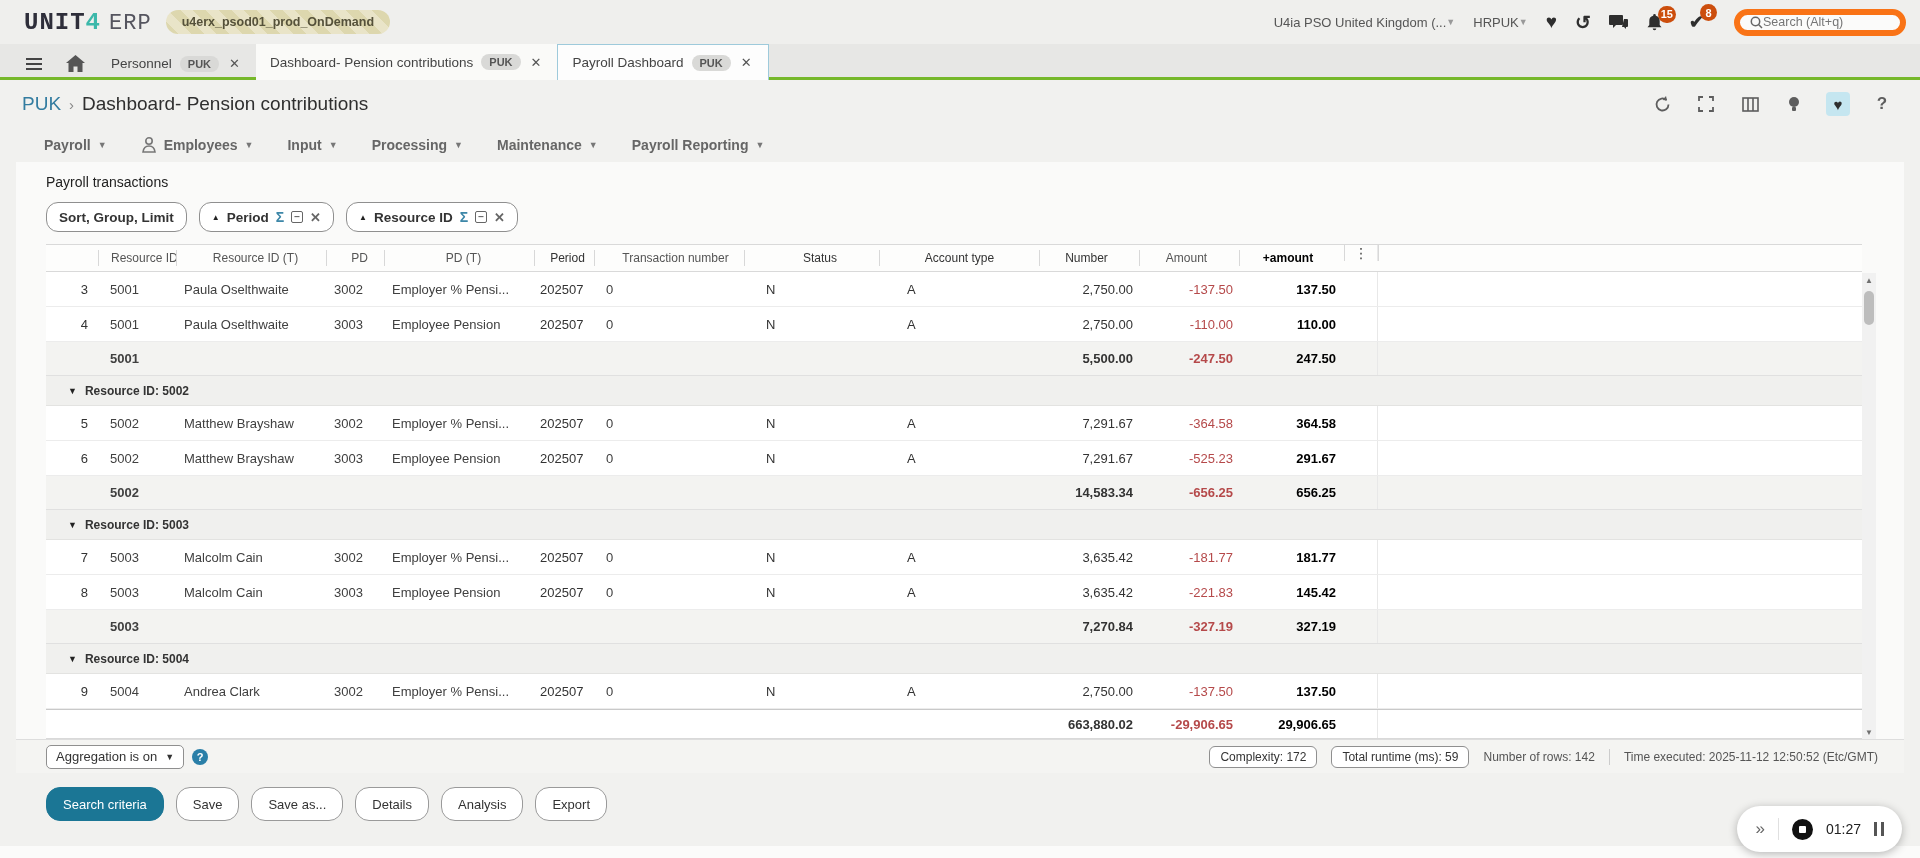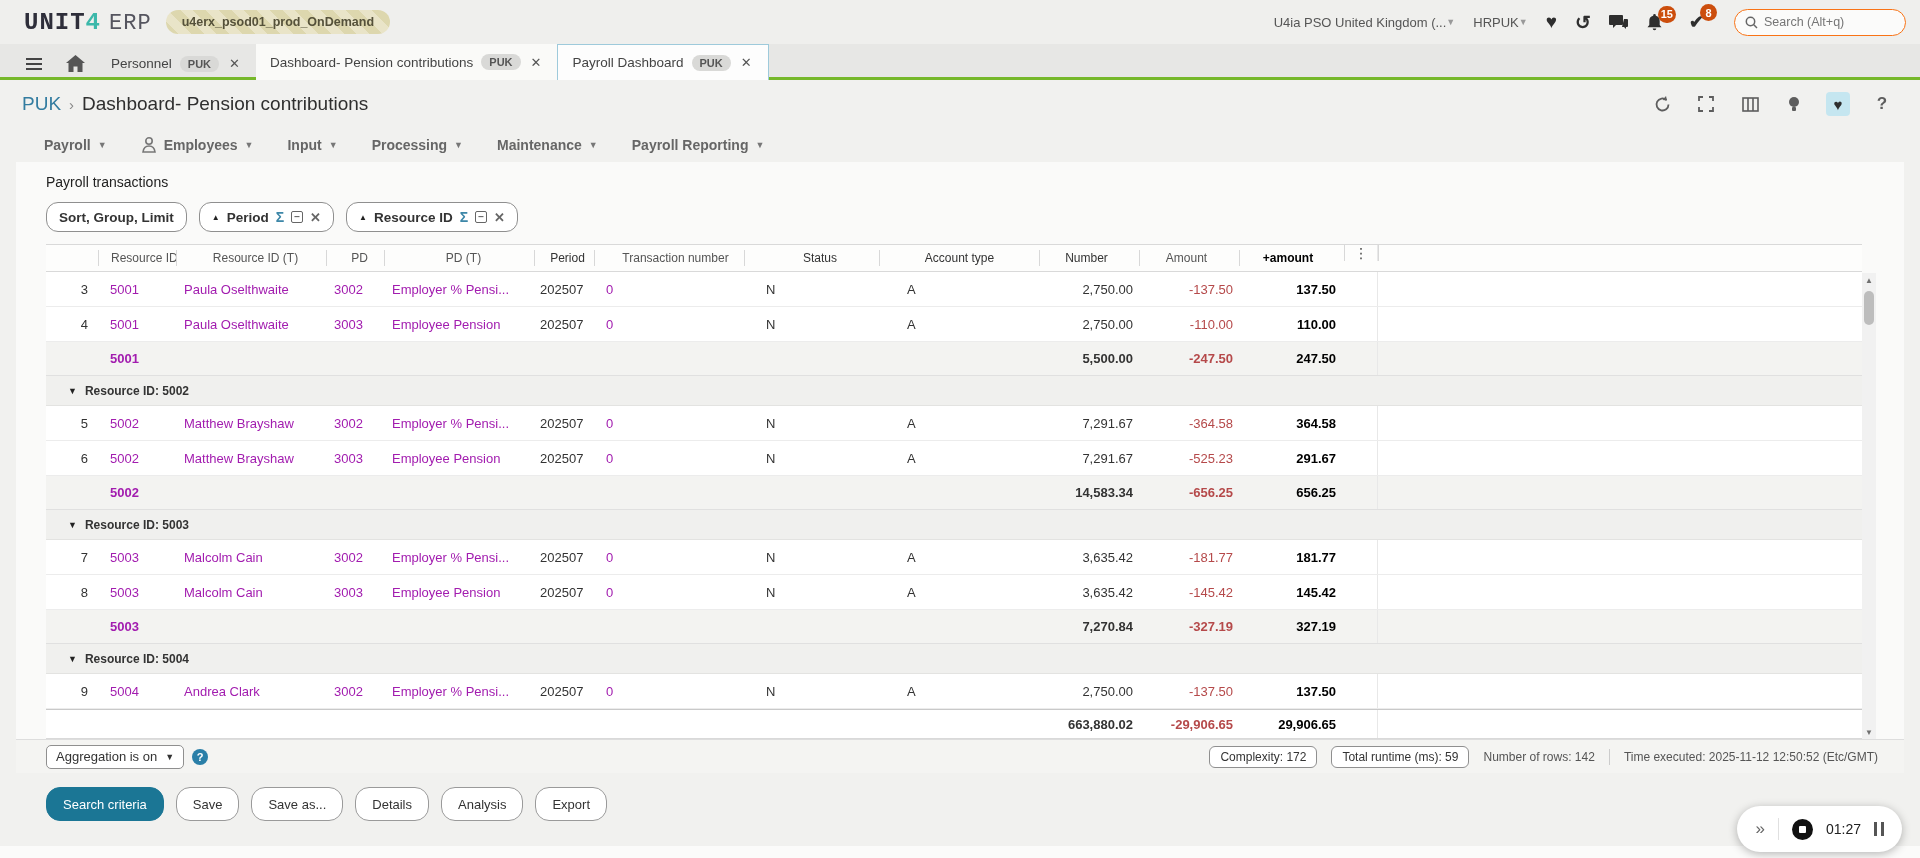--- a/index.html
+++ b/index.html
@@ -14,22 +14,22 @@
   .logo .erp { font-size:22px; color:#55555f; margin-left:8px; letter-spacing:1px; }
   .env-badge { background:repeating-linear-gradient(45deg,#ddd7ae 0 9px,#e9e4c8 9px 18px);
     border-radius:13px; padding:5px 16px; font-size:12.5px; font-weight:bold; color:#55513a; }
   .topbar-right { margin-left:auto; display:flex; align-items:center; gap:18px; }
   .selector { display:flex; align-items:center; gap:0; font-size:13px; color:#555; cursor:pointer; }
   .chev { font-size:9px; color:#999; }
   .tb-icon { position:relative; color:#2e2e2e; cursor:pointer; display:flex; align-items:center; }
   .badge { position:absolute; top:-7px; right:-13px; background:#cc4e0d; color:#fff; font-size:11px;
     font-weight:bold; border-radius:9px; min-width:17px; height:17px; display:flex; align-items:center;
     justify-content:center; padding:0 3px; }
-  .searchbox { background:#fbfbfa; border:1px solid #f97316; border-radius:15px; height:27px; width:172px;
-    display:flex; align-items:center; padding:0 10px; gap:6px; margin-left:6px; }
+  .searchbox { background:#fbfbfa; border:6px solid #f97316; border-radius:15px; height:27px; width:172px;
+    display:flex; align-items:center; padding:0 10px; margin-left:6px; }
   .searchbox input { border:none; outline:none; background:transparent; font-size:12.5px; color:#555; width:120px;
     font-family:"Liberation Sans", sans-serif; }
 
   
   .tabbar { height:36px; background:#e7e7e5; display:flex; align-items:flex-end; position:relative; padding-left:14px; }
   .tabbar::after { content:""; position:absolute; left:0; right:0; bottom:0; height:3px; background:#76b82a; }
   .hamburger, .homeicon { height:33px; display:flex; align-items:center; padding:0 12px; cursor:pointer; }
   .hamburger .bars { width:16px; height:12px; display:flex; flex-direction:column; justify-content:space-between; }
   .hamburger .bars span { height:2px; background:#444; }
   .tab { height:33px; display:flex; align-items:center; gap:8px; padding:0 14px; font-size:13.5px; color:#444;
@@ -83,21 +83,21 @@
   .c-period { width:60px;  padding-left:6px; color:#333; }
   .c-txn    { width:150px; padding-left:12px; }
   .c-status { width:135px; padding-left:22px; color:#333; }
   .c-atype  { width:160px; padding-left:28px; color:#333; }
   .c-number { width:100px; text-align:right; padding-right:6px; color:#333; }
   .c-amount { width:100px; text-align:right; padding-right:6px; }
   .c-plus   { width:105px; text-align:right; padding-right:8px; color:#000000;font-weight:bold; }
   .c-kebab  { width:34px;  text-align:center; color:#444; border-right:1px solid #e8e8e8; align-self:stretch;
     display:flex; align-items:center; justify-content:center; }
   .c-fill   { flex:1; align-self:stretch; }
-  .lnk { color:#a21caf; cursor:pointer; }
+  .lnk { color:#404040; cursor:pointer; }
   .neg { color:#b5494a; }
   .grp-label { font-size:12px; font-weight:bold; color:#333; padding-left:22px; display:flex; align-items:center; gap:8px; }
   .grp-label .tri { font-size:9px; color:#222; }
   .kebab-btn { cursor:pointer; font-size:14px; letter-spacing:0; line-height:10px; }
 
   
   .vscroll { position:absolute; top:29px; right:-14px; width:14px; bottom:0; background:#f1f1f1; }
   .vs-arrow { height:14px; display:flex; align-items:center; justify-content:center; font-size:8px; color:#707070; cursor:pointer; }
   .vs-arrow.down { position:absolute; bottom:0; left:0; right:0; }
   .vs-thumb { position:absolute; top:18px; left:2px; width:10px; height:34px; background:#bdbdbd; border-radius:5px; cursor:pointer; }
@@ -455,21 +455,21 @@
           <div class="c-num">8</div>
           <div class="c-rid lnk">5003</div>
           <div class="c-ridt lnk">Malcolm Cain</div>
           <div class="c-pd lnk">3003</div>
           <div class="c-pdt lnk">Employee Pension</div>
           <div class="c-period">202507</div>
           <div class="c-txn lnk">0</div>
           <div class="c-status">N</div>
           <div class="c-atype">A</div>
           <div class="c-number">3,635.42</div>
-          <div class="c-amount neg">-145.42</div>
+          <div class="c-amount neg">-221.83</div>
           <div class="c-plus">145.42</div>
           <div class="c-kebab"></div>
           <div class="c-fill"></div>
         </div>
         <div class="t-row sub" style="height: 34px;">
           <div class="c-num"></div>
           <div class="c-rid lnk">5003</div>
           <div class="c-ridt"></div>
           <div class="c-pd"></div>
           <div class="c-pdt"></div>

